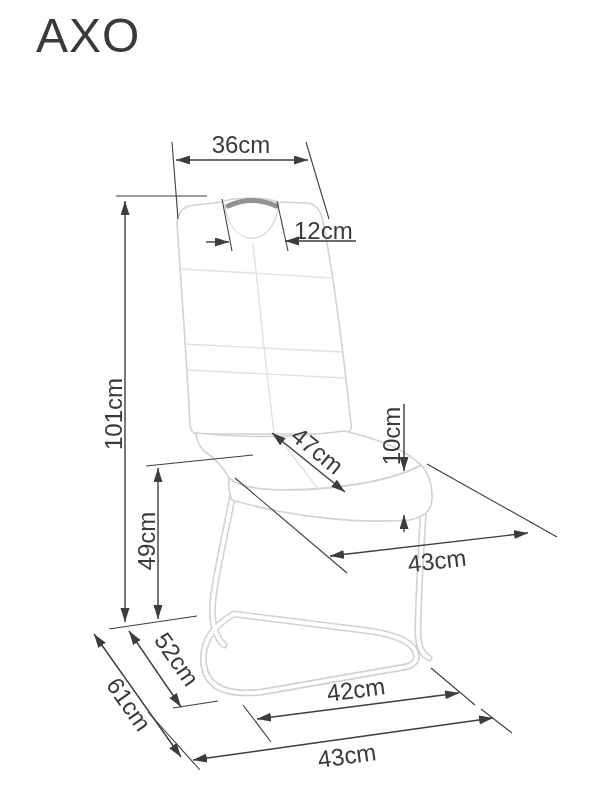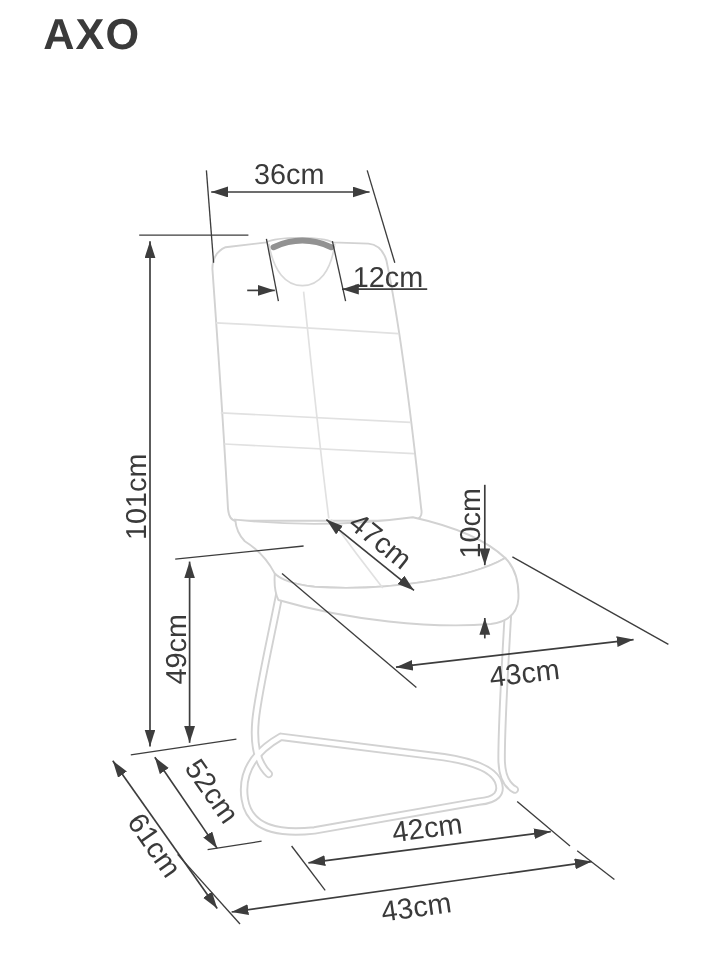--- a/index.html
+++ b/index.html
@@ -1,21 +1,21 @@
 <!DOCTYPE html>
 <html><head>
 <meta charset="utf-8">
 <style>
   html,body{margin:0;padding:0;background:#ffffff;}
   body{width:606px;height:800px;position:relative;overflow:hidden;
        font-family:"Liberation Sans", sans-serif;}
   .stage{position:absolute;left:0;top:0;width:606px;height:800px;}
   .product-title{
     position:absolute;left:36px;top:8px;
-    font-size:36px;font-weight:700;letter-spacing:1px;color:#3a3a3a;
+    font-size:48px;font-weight:400;letter-spacing:1px;color:#3a3a3a;
   }
   svg{position:absolute;left:0;top:0;}
   .dim-line{stroke:#3d3d3d;stroke-width:1.4;fill:none;}
   .ext-line{stroke:#3d3d3d;stroke-width:1.1;fill:none;}
   .dim-label{fill:#3a3a3a;font-size:24px;font-family:"Liberation Sans",sans-serif;}
   .chair-outline{stroke:#d2d2d2;stroke-width:1.6;fill:#ffffff;}
   .stitch{stroke:#e1e1e1;stroke-width:1.4;fill:none;}
   .tube-out{stroke:#d2d2d2;stroke-width:7;fill:none;stroke-linecap:round;stroke-linejoin:round;}
   .tube-in{stroke:#ffffff;stroke-width:3.8;fill:none;stroke-linecap:round;stroke-linejoin:round;}
   .grip{stroke:#929292;stroke-width:5;fill:none;stroke-linecap:round;}

